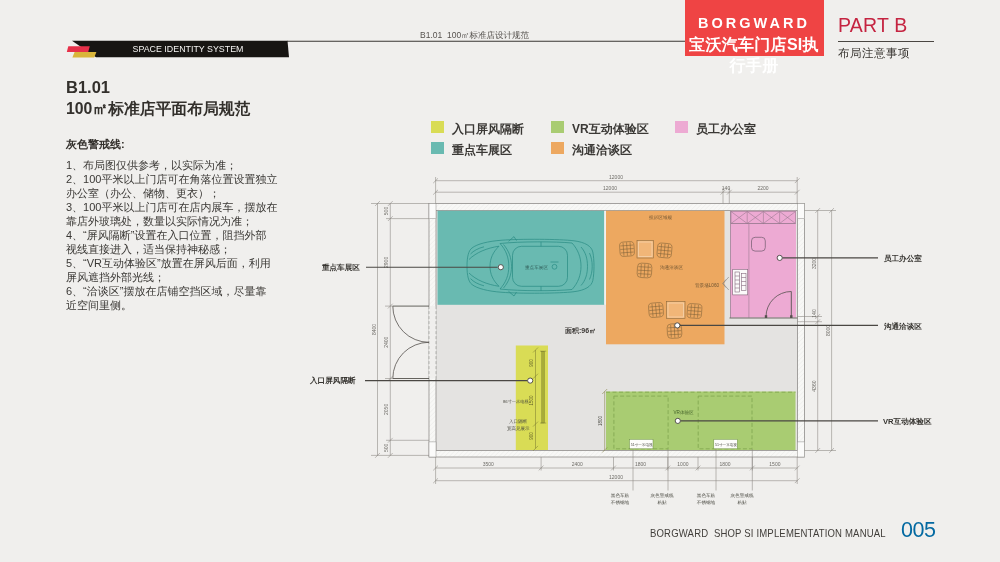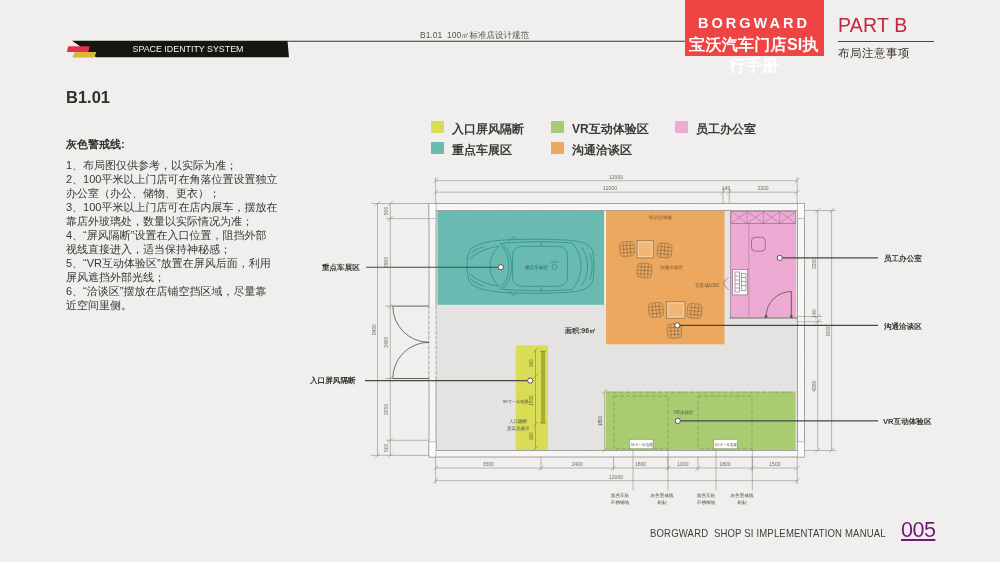--- a/index.html
+++ b/index.html
@@ -38,22 +38,23 @@
 <div class="abs" style="left:684.5px;top:0;width:139px;height:56px;background:#ef4444;color:#fff;text-align:center;">
   <div style="margin-top:15px;font-size:14.5px;font-weight:bold;letter-spacing:3px;">BORGWARD</div>
   <div style="margin-top:4px;font-size:16px;font-weight:bold;letter-spacing:0.3px;">宝沃汽车门店SI执行手册</div>
 </div>
 
 <div class="abs" style="left:838px;top:14px;width:96px;text-align:left;">
   <div style="font-size:19.5px;color:#c52441;letter-spacing:0.2px;white-space:nowrap;">PART B</div>
   <div style="border-top:1px solid #4a4642;margin-top:4px;padding-top:4px;font-size:11.5px;color:#3a3733;letter-spacing:0.5px;white-space:nowrap;">布局注意事项</div>
 </div>
 
-<div class="abs" style="left:66px;top:79px;color:#33302c;margin-top:10px;">
+<div class="abs" style="left:66px;top:79px;color:#33302c;">
   <div style="font-size:16.5px;font-weight:bold;line-height:16px;">B1.01</div>
+  <div style="font-size:15.8px;font-weight:bold;line-height:16px;margin-top:6px;">100㎡标准店平面布局规范</div>
 </div>
 
 <div class="abs" style="left:66px;top:137px;font-size:11px;font-weight:bold;color:#33302c;">灰色警戒线:</div>
 
 <div class="abs" style="left:66px;top:158px;font-size:11px;line-height:14px;color:#3a3835;white-space:nowrap;">
 1、布局图仅供参考，以实际为准；<br>
 2、100平米以上门店可在角落位置设置独立<br>
 办公室（办公、储物、更衣）；<br>
 3、100平米以上门店可在店内展车，摆放在<br>
 靠店外玻璃处，数量以实际情况为准；<br>
@@ -470,13 +471,13 @@
     <text x="662" y="504">粘贴</text>
     <text x="706" y="497">黑色车贴</text>
     <text x="706" y="504">不锈钢地</text>
     <text x="742" y="497">灰色警戒线</text>
     <text x="742" y="504">粘贴</text>
   </g>
 </svg>
 
 <div class="abs" style="left:650px;top:527px;font-size:11.5px;letter-spacing:0.2px;color:#413e3a;transform:scaleX(0.83);transform-origin:0 0;white-space:nowrap;">BORGWARD&nbsp;&nbsp;SHOP SI IMPLEMENTATION MANUAL</div>
 
-<div class="abs" style="left:901px;top:518px;font-size:21.5px;color:#701a75;letter-spacing:-0.5px;text-decoration:underline;">005</div>
+<div class="abs" style="left:901px;top:518px;font-size:21.5px;color:#0369a1;letter-spacing:-0.5px;">005</div>
 
 </body></html>

